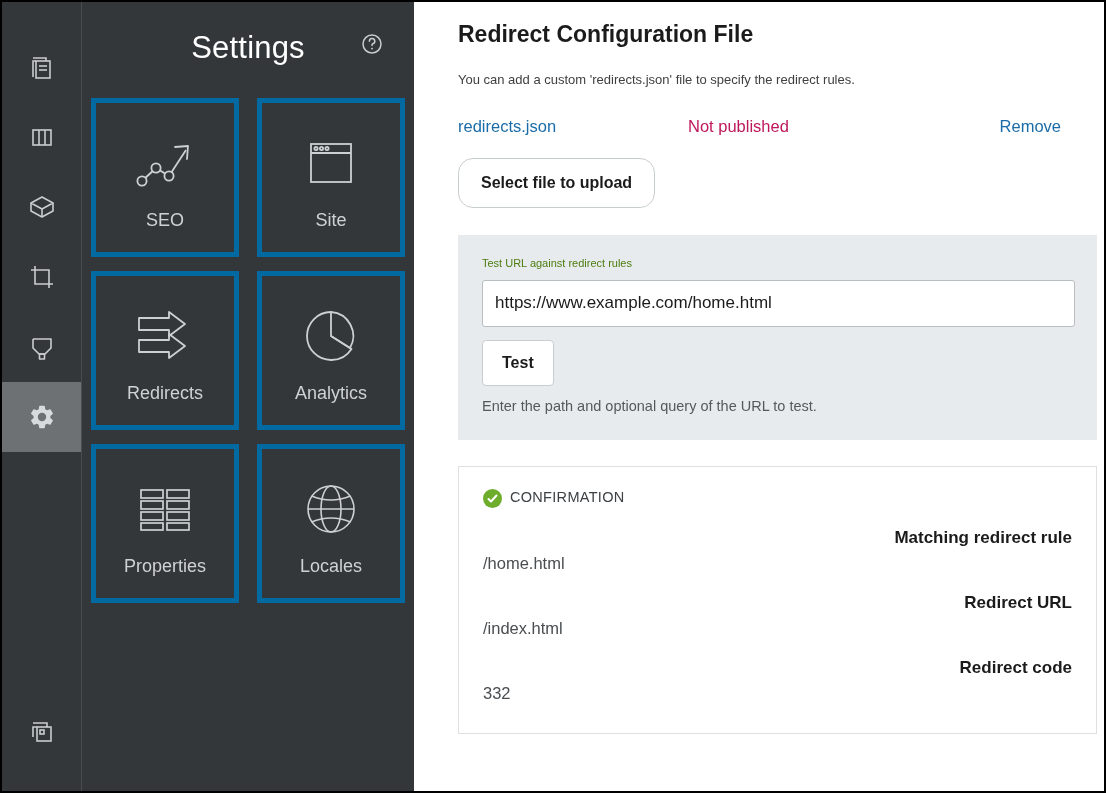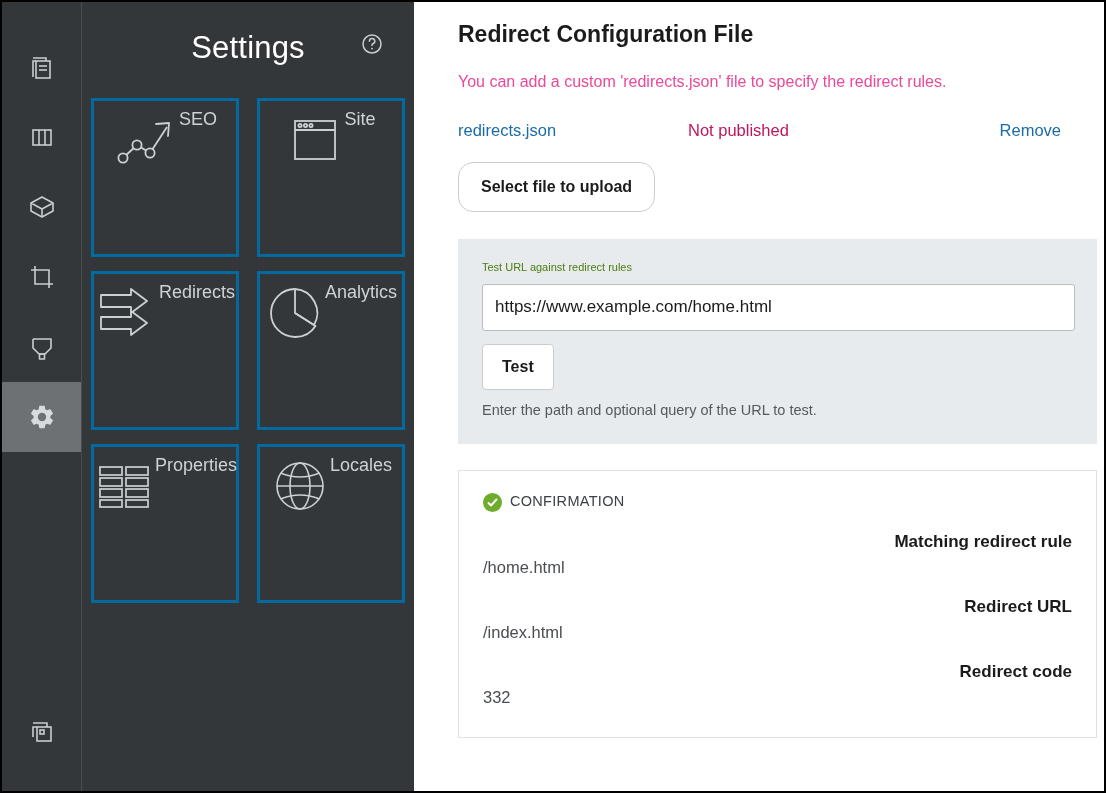--- a/index.html
+++ b/index.html
@@ -81,26 +81,26 @@
   .tile-grid {
     display: grid;
     grid-template-columns: 148px 148px;
     gap: 14px 18px;
     justify-content: center;
     margin-top: 4px;
   }
   .tile {
     width: 148px;
     height: 159px;
-    border: 3px solid #0369a1;
+    border: 5px solid #0369a1;
     background: #343739;
     box-sizing: border-box;
     display: flex;
-    flex-direction: row;
-    align-items: flex-start;
+    flex-direction: column;
+    align-items: center;
     justify-content: center;
     cursor: pointer;
   }
   .tile-icon {
     height: 78px;
     display: flex;
     align-items: center;
     justify-content: center;
   }
   .tile-label {
@@ -120,22 +120,22 @@
     margin-left: 8px;
   }
   .content-title {
     font-size: 23px;
     font-weight: bold;
     color: #1b1b1b;
     margin: 0 0 0 0;
     line-height: 1.3;
   }
   .content-desc {
-    font-size: 16px;
-    color: #ec4899;
+    font-size: 13px;
+    color: #404040;
     margin-top: 22px;
     line-height: 1.3;
   }
 
   .file-row {
     display: flex;
     align-items: center;
     margin-top: 28px;
     font-size: 16.5px;
   }

